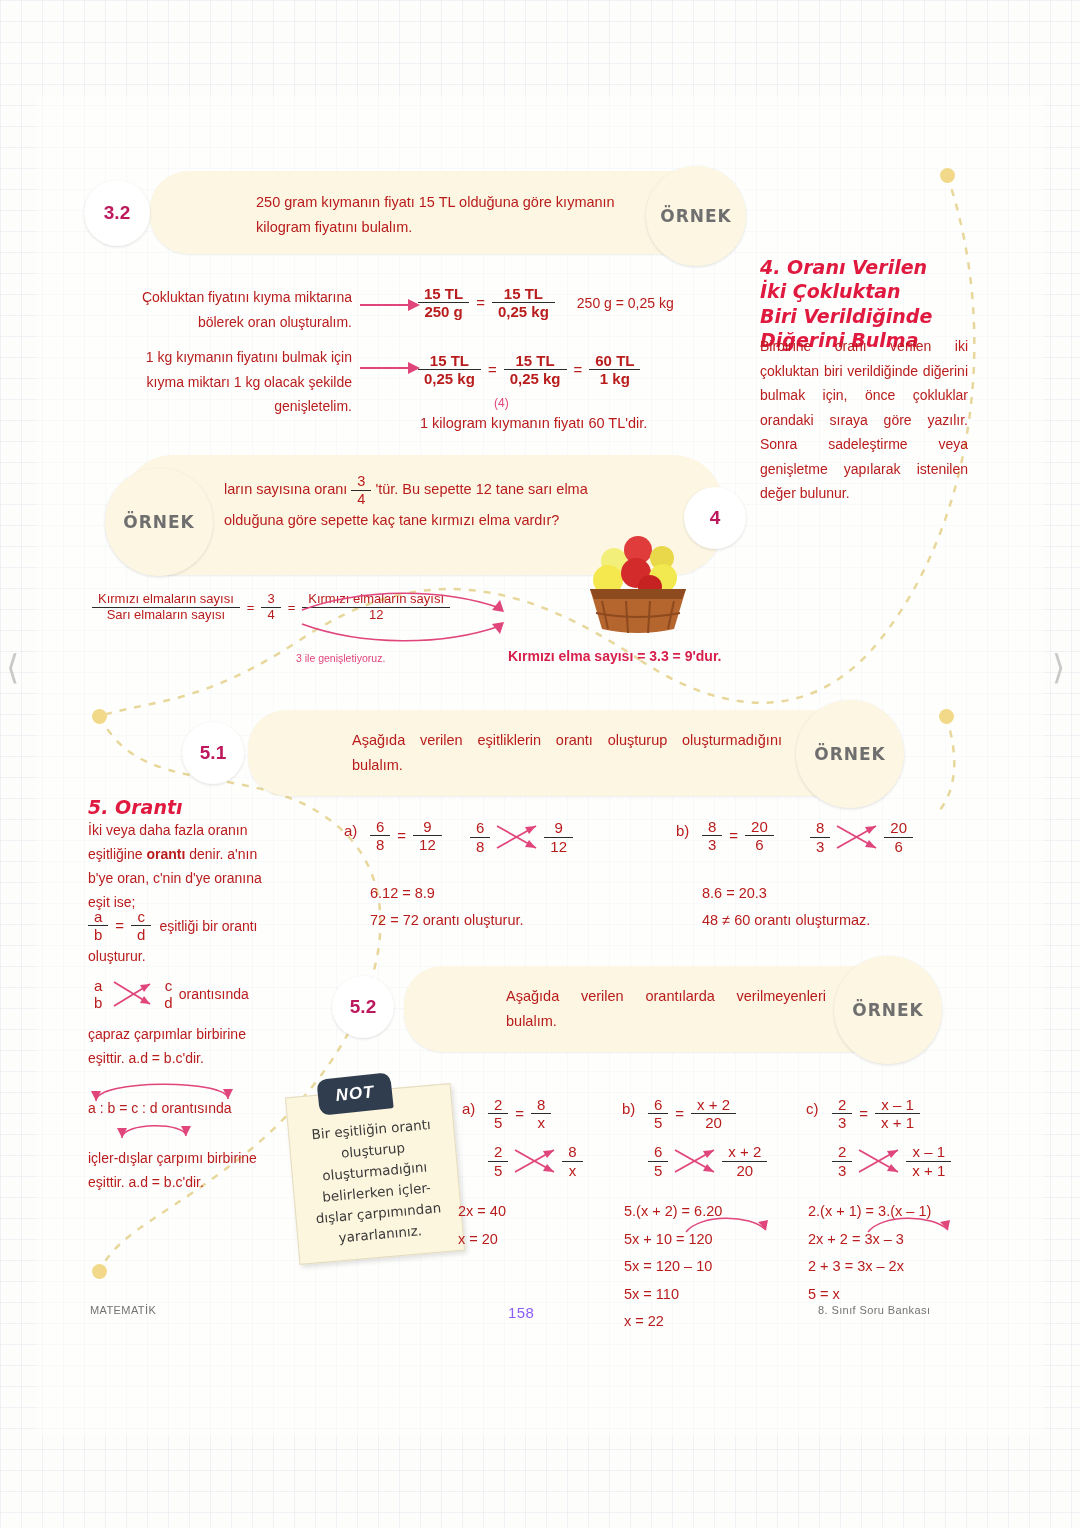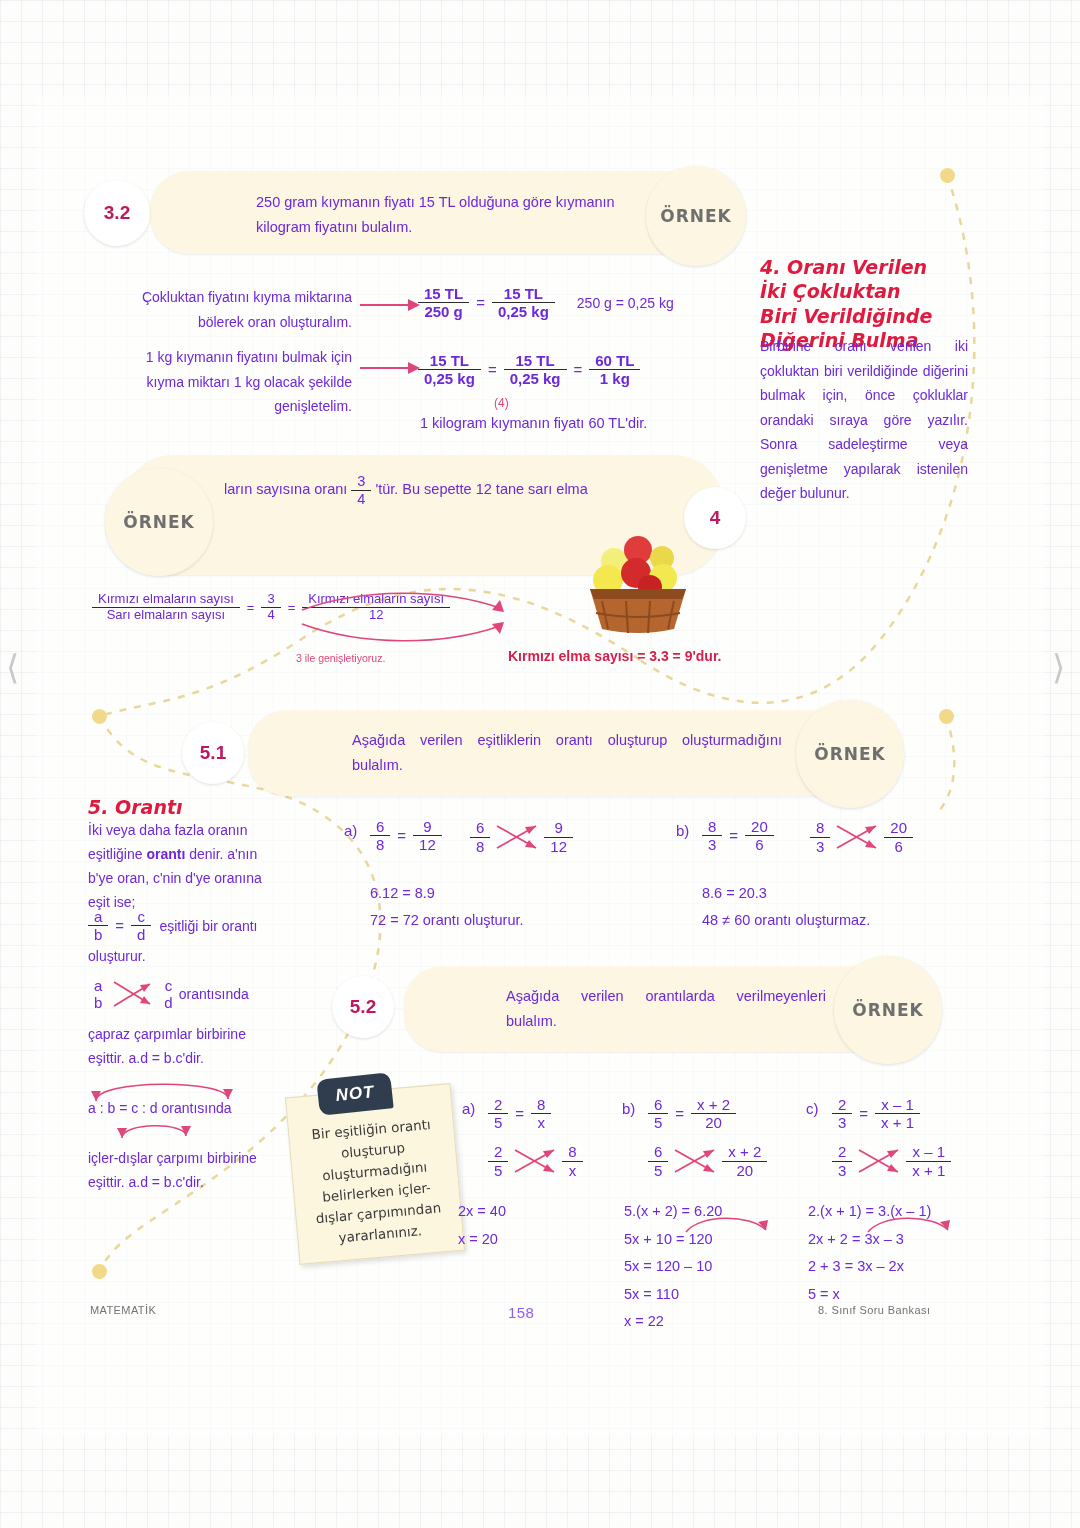--- a/index.html
+++ b/index.html
@@ -46,21 +46,21 @@
     color:#3b3b3b;
   }
   .circ.shadow2 { background:#fdf6e3; }
   .ornek-word {
     font-family:"DejaVu Sans", sans-serif;
     font-weight:bold; letter-spacing:1px;
     color:#6f6f6f; font-size:17px;
   }
   .num-badge { font-weight:bold; font-size:19px; color:#be185d; }
 
-  .txt { position:absolute; color:#6d28d9; }
+  .txt { position:absolute; color:#b91c1c; }
   .bold { font-weight:bold; }
   .red { color:#d71f4b; }
   .pink { color:#e0457b; }
   .small { font-size:12px; }
 
   
   .frac { display:inline-block; text-align:center; vertical-align:middle; line-height:1.15; }
   .frac .num { display:block; padding:0 6px; }
   .frac .den { display:block; border-top:1.6px solid #2b2b2b; padding:0 6px; }
   .eq { display:inline-block; vertical-align:middle; padding:0 7px; }
@@ -197,20 +197,21 @@
 </div>
 <div class="txt" style="left:224px;top:473px;width:440px;font-size:14.5px;line-height:1.9;">
   <div style="display:flex;align-items:center;">
     <span>ların sayısına oranı</span>
     <span class="frac" style="margin:0 4px;">
       <span class="num">3</span>
       <span class="den">4</span>
     </span>
     <span>'tür. Bu sepette 12 tane sarı elma</span>
   </div>
+  <div>olduğuna göre sepette kaç tane kırmızı elma vardır?</div>
 </div>
 
 <svg class="basket" style="left:578px;top:525px;" width="120" height="120">
   <circle cx="36" cy="36" r="13" fill="#f2f07a"></circle>
   <circle cx="60" cy="25" r="14" fill="#e03c3c"></circle>
   <circle cx="84" cy="33" r="12" fill="#e8d84a"></circle>
   <circle cx="30" cy="55" r="15" fill="#f5e84f"></circle>
   <circle cx="58" cy="48" r="15" fill="#d32b2b"></circle>
   <circle cx="85" cy="53" r="14" fill="#f2e84f"></circle>
   <circle cx="72" cy="62" r="12" fill="#c62222"></circle>

